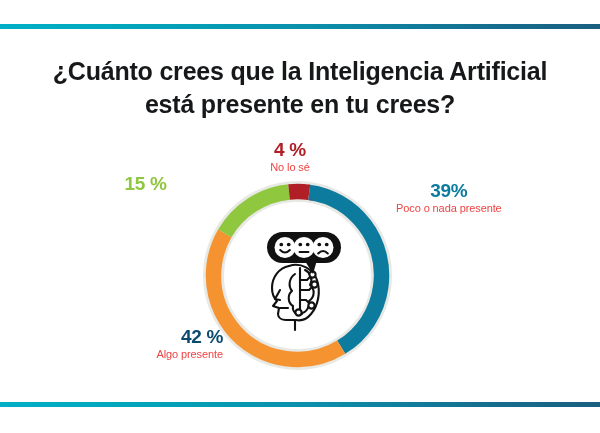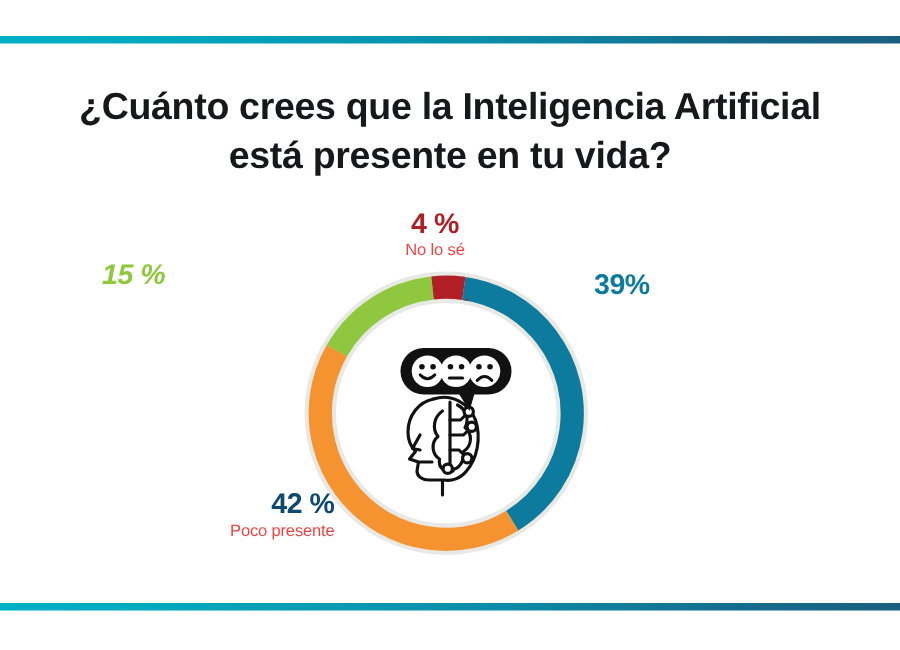--- a/index.html
+++ b/index.html
@@ -78,33 +78,33 @@
   .callout .cap {
     font-size: 11px;
     line-height: 1.22;
     color: #ef4444;
     white-space: nowrap;
     letter-spacing: -0.1px;
   }
 
   .callout.nose   { left: 215px; top: 140px; width: 150px; text-align: center; }
   .callout.poco   { left: 396px; top: 181px; text-align: center; }
-  .callout.muy    { left: 68px;  top: 174px; width: 155px; text-align: left; font-style: italic; }
+  .callout.muy    { left: 68px;  top: 174px; width: 155px; text-align: center; }
   .callout.algo   { left: 48px;  top: 327px; width: 175px; text-align: right; }
 </style>
 </head>
 <body>
 
 <div id="canvas">
 
   <div class="rule top"></div>
 
   <div class="title">
     <span class="line">¿Cuánto crees que la Inteligencia Artificial</span>
-    <span class="line">está presente en tu vida?</span>
+    <span class="line">está presente en tu crees?</span>
   </div>
 
   <div class="donut-wrap">
     <svg width="191" height="191" viewBox="0 0 191 191" role="img">
 
       <circle cx="95.5" cy="95.5" r="84" fill="none" stroke="#e8e9e4" stroke-width="21"></circle>
 
       <circle cx="95.5" cy="95.5" r="84" fill="none" stroke="#0d7b9e" stroke-width="15.5" stroke-dasharray="205.84 321.95" stroke-dashoffset="0" transform="rotate(-82 95.5 95.5)"></circle>
 
       <circle cx="95.5" cy="95.5" r="84" fill="none" stroke="#f59331" stroke-width="15.5" stroke-dasharray="221.67 306.12" stroke-dashoffset="-205.84" transform="rotate(-82 95.5 95.5)"></circle>
@@ -168,26 +168,27 @@
     </svg>
   </div>
 
   <div class="callout nose">
     <div class="pct" style="color:#b01e26">4 %</div>
     <div class="cap">No lo sé</div>
   </div>
 
   <div class="callout poco">
     <div class="pct" style="color:#0d7b9e">39%</div>
+    <div class="cap">Poco o nada presente</div>
   </div>
 
   <div class="callout muy">
     <div class="pct" style="color:#8fc73f">15 %</div>
   </div>
 
   <div class="callout algo">
     <div class="pct" style="color:#0c4a6e">42 %</div>
-    <div class="cap">Poco presente</div>
+    <div class="cap">Algo presente</div>
   </div>
 
   <div class="rule bottom"></div>
 
 </div>
 
 </body></html>

